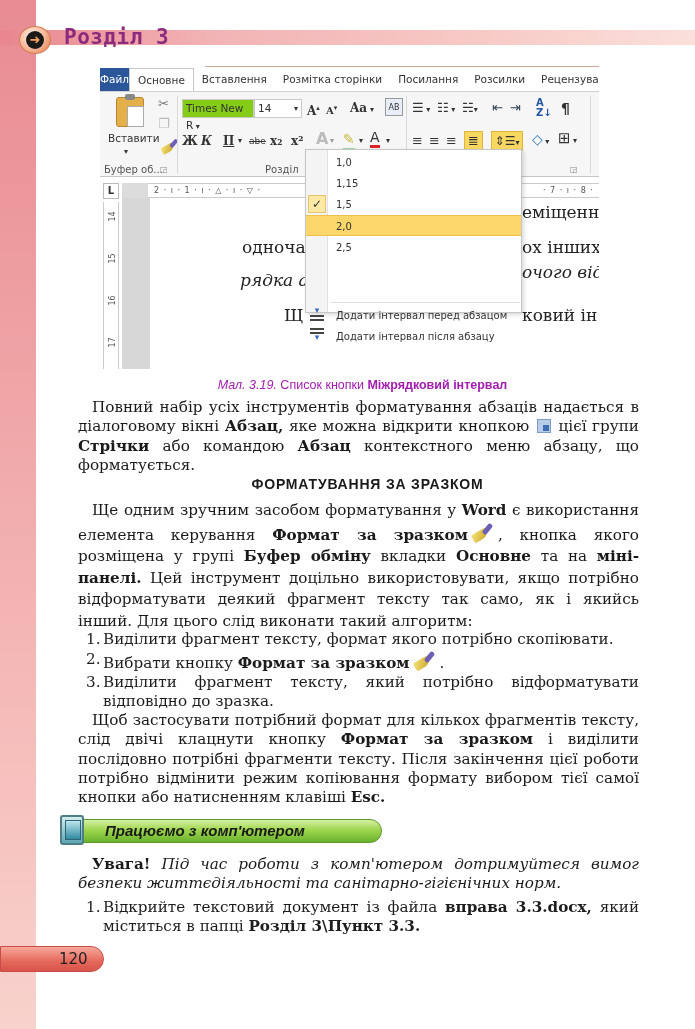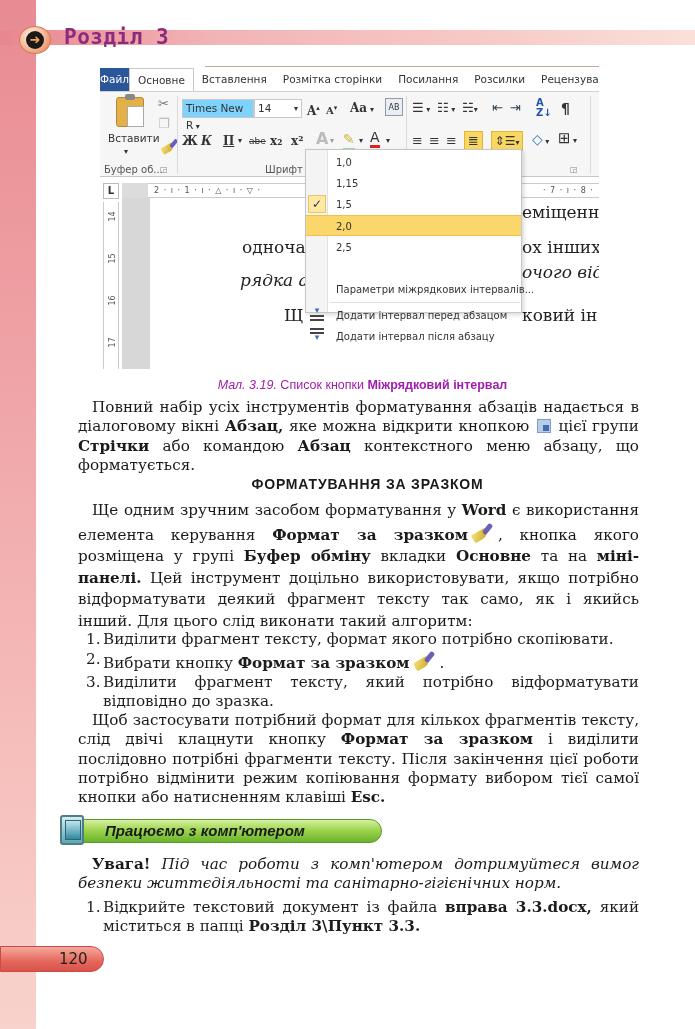--- a/index.html
+++ b/index.html
@@ -64,21 +64,21 @@
   .paste-icon::after {
     content: ""; position: absolute; left: 10px; top: 8px; width: 15px; height: 19px;
     background: #fff; border: 1px solid #aaa;
   }
   .paste-label { position: absolute; left: 8px; top: 40px; font-size: 10.5px; }
   .paste-arrow { position: absolute; left: 24px; top: 55px; font-size: 8px; }
   .small-ico { position: absolute; font-size: 13px; color: #777; }
 
   .font-box {
     position: absolute; left: 82px; top: 7px; width: 72px; height: 19px;
-    background: #7dd3fc; border: 1px solid #c9c9c9; font-size: 10.5px; line-height: 17px; padding-left: 3px;
+    background: #84cc16; border: 1px solid #c9c9c9; font-size: 10.5px; line-height: 17px; padding-left: 3px;
   }
   .size-box {
     position: absolute; left: 154px; top: 7px; width: 48px; height: 19px;
     background: #fff; border: 1px solid #c9c9c9; font-size: 10.5px; line-height: 17px; padding-left: 3px;
   }
   .tb { position: absolute; font-size: 12px; color: #333; line-height: 18px; white-space: nowrap; }
   .tb.bold { font-weight: bold; font-family: "DejaVu Serif", serif; }
   .hl { background: #f9d862; border: 1px solid #e1b43b; }
 
   
@@ -237,21 +237,21 @@
     <div class="tb" style="left:138px;top:40px;font-size:8px;">▾</div>
     <div class="tb" style="left:149px;top:40px;font-size:9px;text-decoration:line-through;">abe</div>
     <div class="tb bold" style="left:170px;top:40px;">x₂</div>
     <div class="tb bold" style="left:191px;top:40px;">x²</div>
     <div class="tb" style="left:216px;top:38px;font-size:16px;color:#bbb;font-weight:bold;">A</div>
     <div class="tb" style="left:230px;top:40px;font-size:8px;color:#999;">▾</div>
     <div class="tb" style="left:243px;top:38px;font-size:14px;color:#c9b840;border-bottom:3px solid #9fd6a0;">✎</div>
     <div class="tb" style="left:259px;top:40px;font-size:8px;">▾</div>
     <div class="tb" style="left:270px;top:37px;font-size:14px;border-bottom:3px solid #d22;line-height:16px;">A</div>
     <div class="tb" style="left:286px;top:40px;font-size:8px;">▾</div>
-    <div class="rib-label" style="left:165px;">Шрифт</div>
+    <div class="rib-label" style="left:165px;">Розділ</div>
     <div class="rib-sep" style="left:306px;"></div>
 
     <div class="tb" style="left:312px;top:7px;font-size:13px;">☰<span style="font-size:8px;"> ▾</span></div>
     <div class="tb" style="left:337px;top:7px;font-size:13px;">☷<span style="font-size:8px;"> ▾</span></div>
     <div class="tb" style="left:362px;top:7px;font-size:13px;">☵<span style="font-size:8px;">▾</span></div>
     <div class="tb" style="left:392px;top:7px;font-size:13px;color:#345;">⇤</div>
     <div class="tb" style="left:410px;top:7px;font-size:13px;color:#345;">⇥</div>
     <div class="tb" style="left:436px;top:6px;font-size:10px;color:#2255aa;font-weight:bold;line-height:10px;">A<br>Z↓</div>
     <div class="tb" style="left:461px;top:7px;font-size:14px;font-weight:bold;">¶</div>
 
@@ -293,21 +293,20 @@
   <div class="dropdown">
     <div class="dd-gutter"></div>
     <div class="dd-item" style="top:2px;">1,0</div>
     <div class="dd-item" style="top:23px;">1,15</div>
     <div class="dd-item" style="top:44px;">
       <span class="dd-check">✓</span>
       <span>1,5</span>
     </div>
     <div class="dd-item selected" style="top:65px;">2,0</div>
     <div class="dd-item" style="top:87px;">2,5</div>
-    <div class="dd-item" style="top:129px;">Параметри міжрядкових інтервалів...</div>
     <div class="dd-sep" style="top:152px;"></div>
     <div class="dd-item" style="top:155px;">
       <span class="dd-ico" style="top:2px;">
           <b class="blue" style="display:block;">▾</b>
           <i></i>
           <i></i>
         </span>
       <span>Додати інтервал перед абзацом</span>
     </div>
     <div class="dd-item" style="top:176px;">

